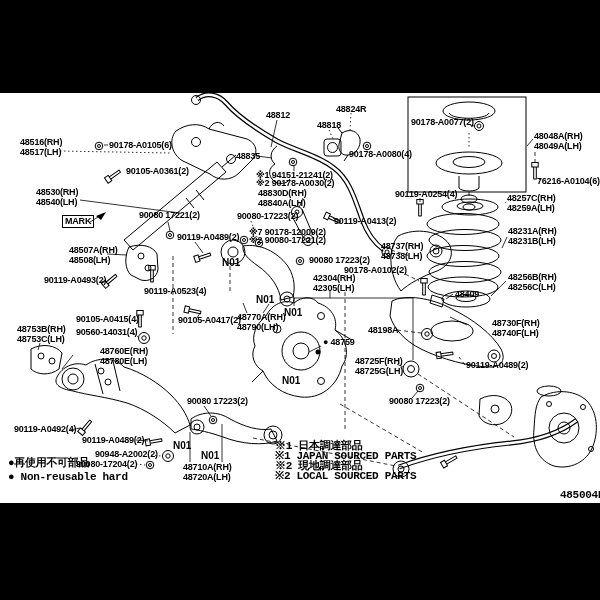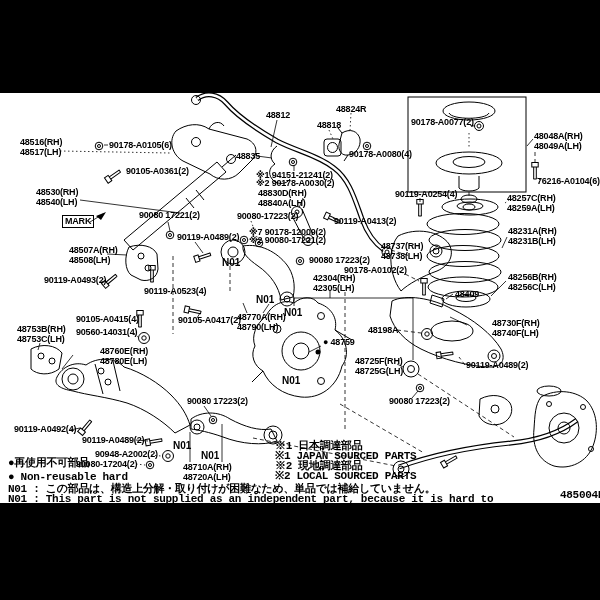--- a/index.html
+++ b/index.html
@@ -317,17 +317,15 @@
       <div class="lbl" style="left: 76px; top: 460px;">90080-17204(2)</div>
       <div class="lbl" style="left: 183px; top: 463px;">48710A(RH)
 48720A(LH)</div>
       <div class="lbl" style="left: 187px; top: 397px;">90080 17223(2)</div>
       <div class="lbl note" style="left: 8px; top: 459px;">●再使用不可部品</div>
       <div class="lbl note" style="left: 8px; top: 473px;">● Non-reusable hard</div>
       <div class="lbl note" style="left: 275px; top: 442px;">※1 日本調達部品</div>
       <div class="lbl note" style="left: 275px; top: 452px;">※1 JAPAN SOURCED PARTS</div>
       <div class="lbl note" style="left: 275px; top: 462px;">※2 現地調達部品</div>
       <div class="lbl note" style="left: 275px; top: 472px;">※2 LOCAL SOURCED PARTS</div>
-      <div class="lbl note" style="left: 8px; top: 485px;">N01 : この部品は、構造上分解・取り付けが困難なため、単品では補給していません。</div>
-      <div class="lbl note" style="left: 8px; top: 495px;">N01 : This part is not supplied as an independent part, because it is hard to assemble/disassemble due to the structure</div>
       <div class="lbl note" style="left: 560px; top: 491px;">485004F</div>
     </div>
 </div>
 
 </body></html>

